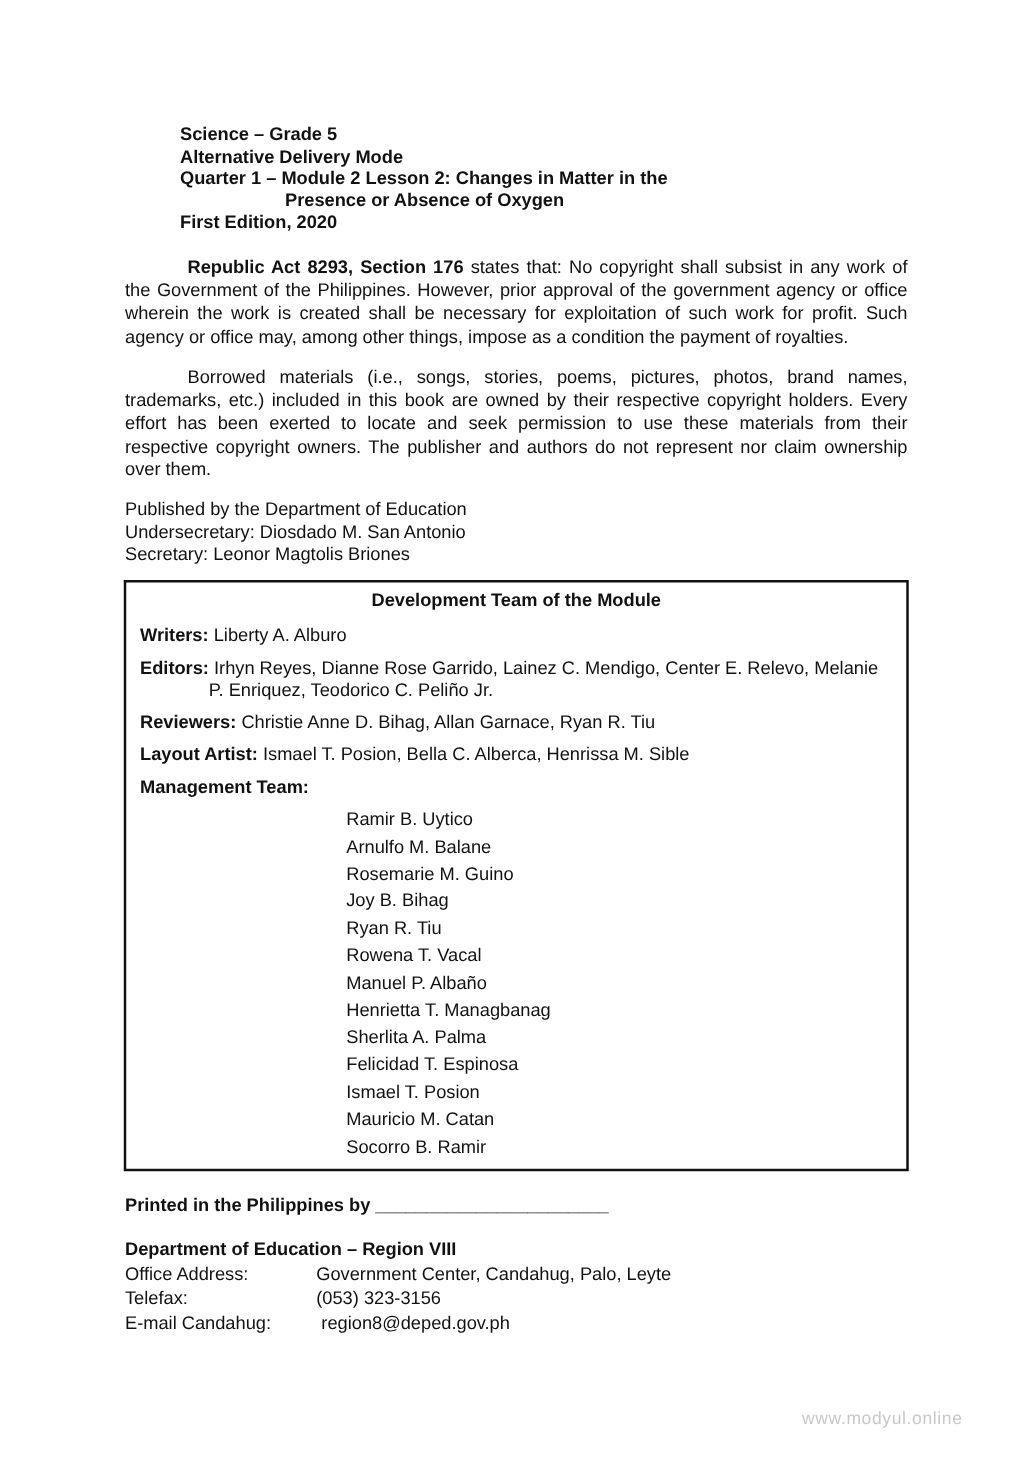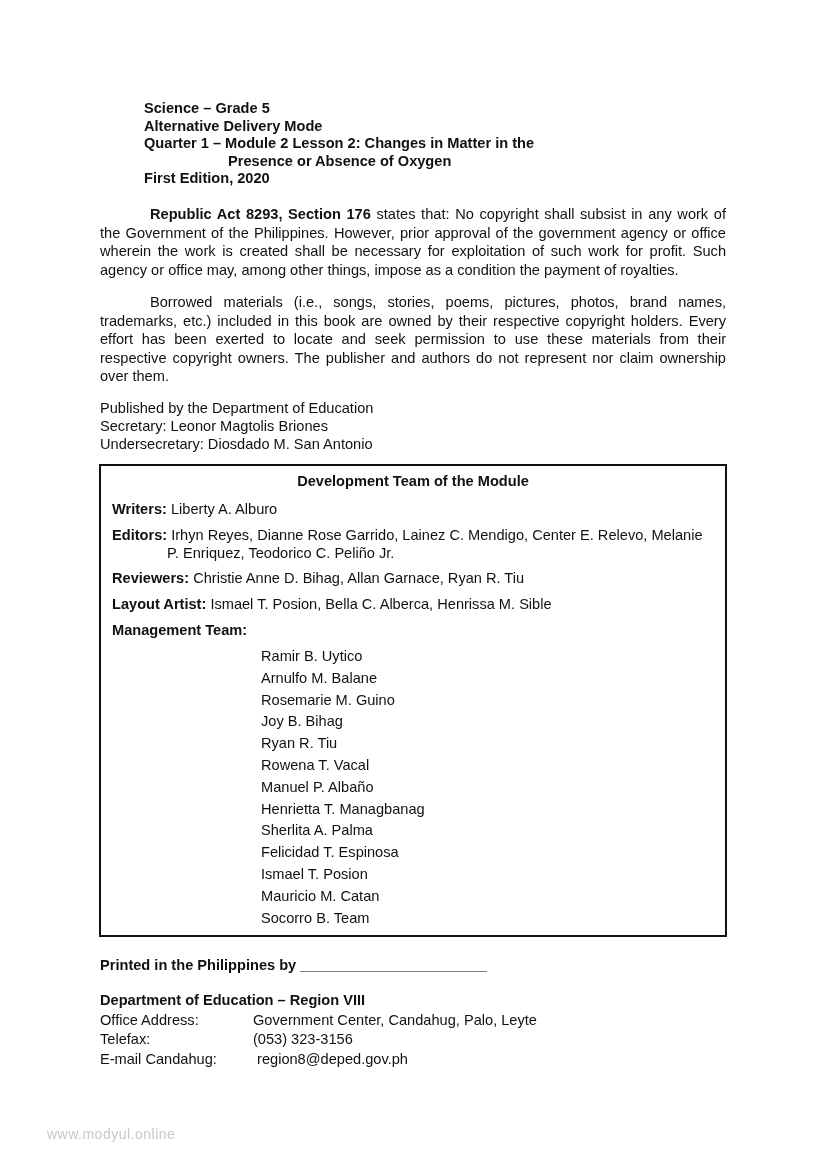--- a/index.html
+++ b/index.html
@@ -13,47 +13,47 @@
   .para { left: 100px; width: 626px; line-height: 18.5px; text-align: justify; }
   .para .ind { display: inline-block; width: 50px; }
   #p1 { top: 205px; }
   #p2 { top: 293px; }
   #pub { left: 100px; top: 399px; line-height: 18px; }
   #box { left: 99px; top: 464px; width: 624px; height: 469px; border: 2px solid #111; }
   #box .title { position: absolute; left: 0; right: 0; top: 7px; text-align: center; font-weight: bold; }
   .role { position: absolute; left: 11px; right: 12px; line-height: 18px; }
   .role .cont { padding-left: 55px; }
   #mgmt-list { position: absolute; left: 160px; top: 180px; }
-  #mgmt-list div { height: 21.8px; line-height: 21.8px; white-space: nowrap; }
+  #mgmt-list div { height: 21.8px; line-height: 21.8px; white-space: nowrap; margin-left: 16px; }
   #printed { left: 100px; top: 957px; }
   #region { left: 100px; top: 991px; line-height: 19.5px; }
   #region .row { display: flex; }
   #region .k { width: 153px; }
-  #wm { left: 0; width: 770px; top: 1126px; text-align: left; color: #c8c8c8;
-        font-size: 14px; letter-spacing: 0.5px; margin-left: 47px; }
+  #wm { left: 0; width: 770px; top: 1126px; text-align: right; color: #c8c8c8;
+        font-size: 14px; letter-spacing: 0.5px; }
 </style>
 </head>
 <body>
 
 <div id="hdr" class="abs b">
   <div class="line">Science – Grade 5</div>
   <div class="line">Alternative Delivery Mode</div>
   <div class="line">Quarter 1 – Module 2 Lesson 2: Changes in Matter in the</div>
   <div class="line indent">Presence or Absence of Oxygen</div>
   <div class="line">First Edition, 2020</div>
 </div>
 
 <div id="p1" class="abs para"><span class="ind"></span><span class="b">Republic Act 8293, Section 176</span><span> states that: No copyright shall subsist in any work of the Government of the Philippines. However, prior approval of the government agency or office wherein the work is created shall be necessary for exploitation of such work for profit. Such agency or office may, among other things, impose as a condition the payment of royalties.</span></div>
 
 <div id="p2" class="abs para"><span class="ind"></span><span>Borrowed materials (i.e., songs, stories, poems, pictures, photos, brand names, trademarks, etc.) included in this book are owned by their respective copyright holders. Every effort has been exerted to locate and seek permission to use these materials from their respective copyright owners. The publisher and authors do not represent nor claim ownership over them.</span></div>
 
 <div id="pub" class="abs">
   <div>Published by the Department of Education</div>
+  <div>Undersecretary: Diosdado M. San Antonio</div>
   <div>Secretary: Leonor Magtolis Briones</div>
-  <div>Undersecretary: Diosdado M. San Antonio</div>
 </div>
 
 <div id="box" class="abs">
   <div class="title">Development Team of the Module</div>
   <div class="role" style="top:34px"><span class="b">Writers:</span><span> Liberty A. Alburo</span></div>
   <div class="role" style="top:60px">
     <div><span class="b">Editors:</span><span> Irhyn Reyes, Dianne Rose Garrido, Lainez C. Mendigo, Center E. Relevo, Melanie</span></div>
     <div class="cont">P. Enriquez, Teodorico C. Peliño Jr.</div>
   </div>
   <div class="role" style="top:103px"><span class="b">Reviewers:</span><span> Christie Anne D. Bihag, Allan Garnace, Ryan R. Tiu</span></div>
@@ -65,21 +65,21 @@
     <div>Rosemarie M. Guino</div>
     <div>Joy B. Bihag</div>
     <div>Ryan R. Tiu</div>
     <div>Rowena T. Vacal</div>
     <div>Manuel P. Albaño</div>
     <div>Henrietta T. Managbanag</div>
     <div>Sherlita A. Palma</div>
     <div>Felicidad T. Espinosa</div>
     <div>Ismael T. Posion</div>
     <div>Mauricio M. Catan</div>
-    <div>Socorro B. Team</div>
+    <div>Socorro B. Ramir</div>
   </div>
 </div>
 
 <div id="printed" class="abs b">Printed in the Philippines by _______________________</div>
 
 <div id="region" class="abs">
   <div class="b">Department of Education – Region VIII</div>
   <div class="row">
       <span class="k">Office Address:</span>
       <span>Government Center, Candahug, Palo, Leyte</span>

